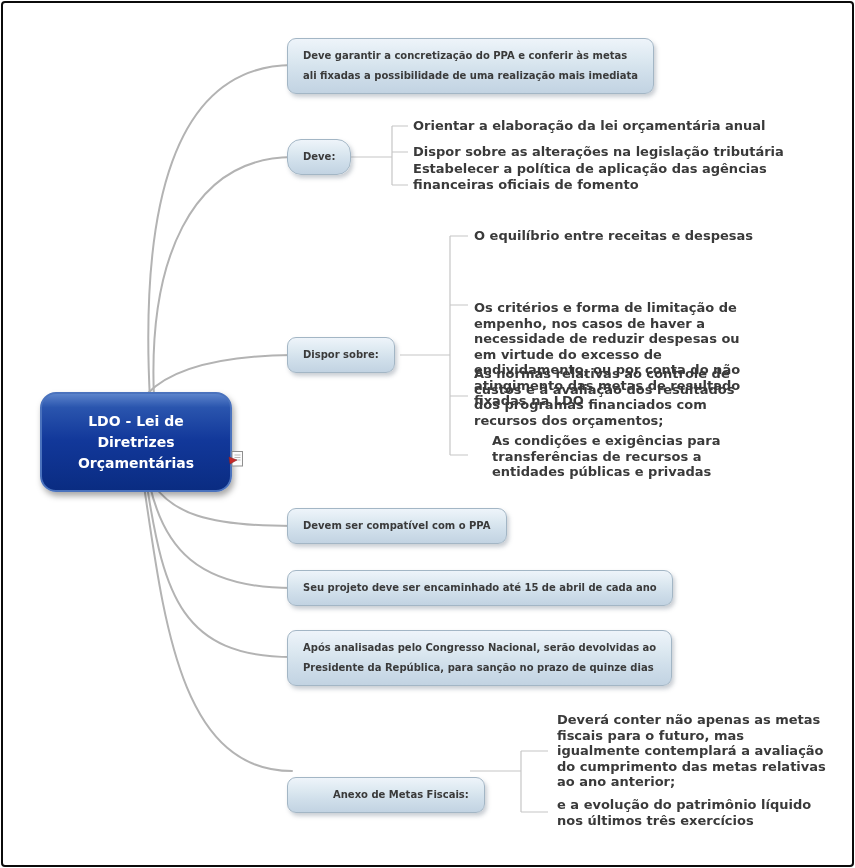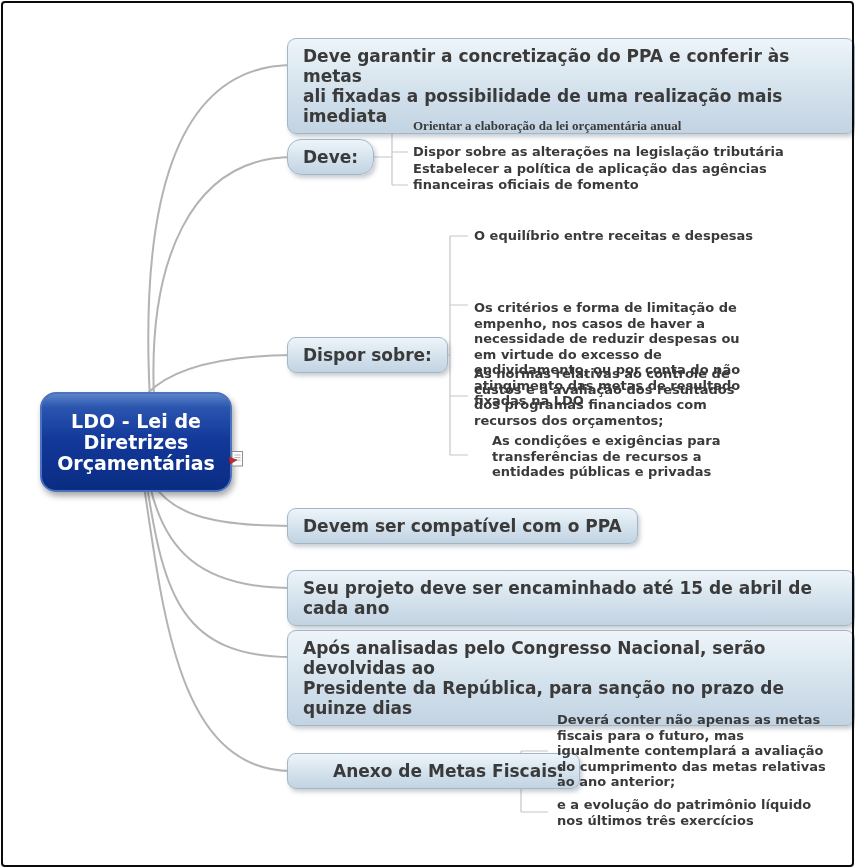--- a/index.html
+++ b/index.html
@@ -14,35 +14,35 @@
   svg.links{position:absolute;left:0;top:0;width:855px;height:868px;}
   .curve{fill:none;stroke:#b3b3b3;stroke-width:2;stroke-linecap:round;}
   .bracket{fill:none;stroke:#c6c6c6;stroke-width:1.2;}
   .topic{
     position:absolute;
     background:linear-gradient(180deg,#eef4fa 0%,#ddе9f1 35%,#cfdeea 65%,#c2d3e2 100%);
     background:linear-gradient(180deg,#eef4fa 0%,#dde9f1 35%,#cfdeea 65%,#c2d3e2 100%);
     border:1px solid #a3b6c5;border-radius:9px;
     box-shadow:2px 3px 4px rgba(110,124,140,.38);
     padding:7px 15px;
-    font-size:17px;font-weight:bold;color:#3a3a3a;
+    font-size:10px;font-weight:bold;color:#3a3a3a;
     line-height:20px;white-space:pre-line;
   }
   .sub{
     position:absolute;
     font-size:13px;font-weight:bold;color:#3a3a3a;
     line-height:15.5px;white-space:pre-line;
   }
   .root-node{
     position:absolute;left:40px;top:392px;width:188px;height:96px;
     display:flex;align-items:center;justify-content:center;text-align:center;
     background:linear-gradient(180deg,#5b83cb 0%,#2a55ae 14%,#12389a 48%,#0a2c82 100%);
     border:2px solid #4a72bd;border-radius:16px;
     box-shadow:2px 4px 6px rgba(0,0,0,.35);
-    color:#ffffff;font-size:19px;font-weight:bold;line-height:21px;white-space:pre-line;
+    color:#ffffff;font-size:14px;font-weight:bold;line-height:21px;white-space:pre-line;
   }
   .notes{position:absolute;left:228px;top:450px;width:16px;height:18px;cursor:pointer;}
 </style>
 </head>
 <body>
 
 <svg class="links" aria-hidden="true">
 
   <path class="curve" d="M150 400 C140 210 172 66 292 65"></path>
   <path class="curve" d="M154 398 C148 262 190 158 292 157"></path>
@@ -72,23 +72,23 @@
 </svg>
 
 <div class="topic" style="left:287px;top:38px;">Deve garantir a concretização do PPA e conferir às metas
 ali fixadas a possibilidade de uma realização mais imediata</div>
 <div class="topic" style="left:287px;top:139px;border-radius:14px;">Deve:</div>
 <div class="topic" style="left:287px;top:337px;">Dispor sobre:</div>
 <div class="topic" style="left:287px;top:508px;">Devem ser compatível com o PPA</div>
 <div class="topic" style="left:287px;top:570px;">Seu projeto deve ser encaminhado até 15 de abril de cada ano</div>
 <div class="topic" style="left:287px;top:630px;">Após analisadas pelo Congresso Nacional, serão devolvidas ao
 Presidente da República, para sanção no prazo de quinze dias</div>
-<div class="topic" style="left:287px;top:753px;padding-left:45px;">Anexo de Metas Fiscais:</div>
+<div class="topic" style="left:287px;top:777px;padding-left:45px;">Anexo de Metas Fiscais:</div>
 
-<div class="sub" style="left:413px;top:118px;font-family:Liberation Serif, serif;">Orientar a elaboração da lei orçamentária anual</div>
+<div class="sub" style="left:413px;top:118px;">Orientar a elaboração da lei orçamentária anual</div>
 <div class="sub" style="left:413px;top:144px;">Dispor sobre as alterações na legislação tributária</div>
 <div class="sub" style="left:413px;top:161px;">Estabelecer a política de aplicação das agências
 financeiras oficiais de fomento</div>
 
 <div class="sub" style="left:474px;top:228px;">O equilíbrio entre receitas e despesas</div>
 <div class="sub" style="left:474px;top:252px;margin-top:48px;">Os critérios e forma de limitação de
 empenho, nos casos de haver a
 necessidade de reduzir despesas ou
 em virtude do excesso de
 endividamento, ou por conta do não

